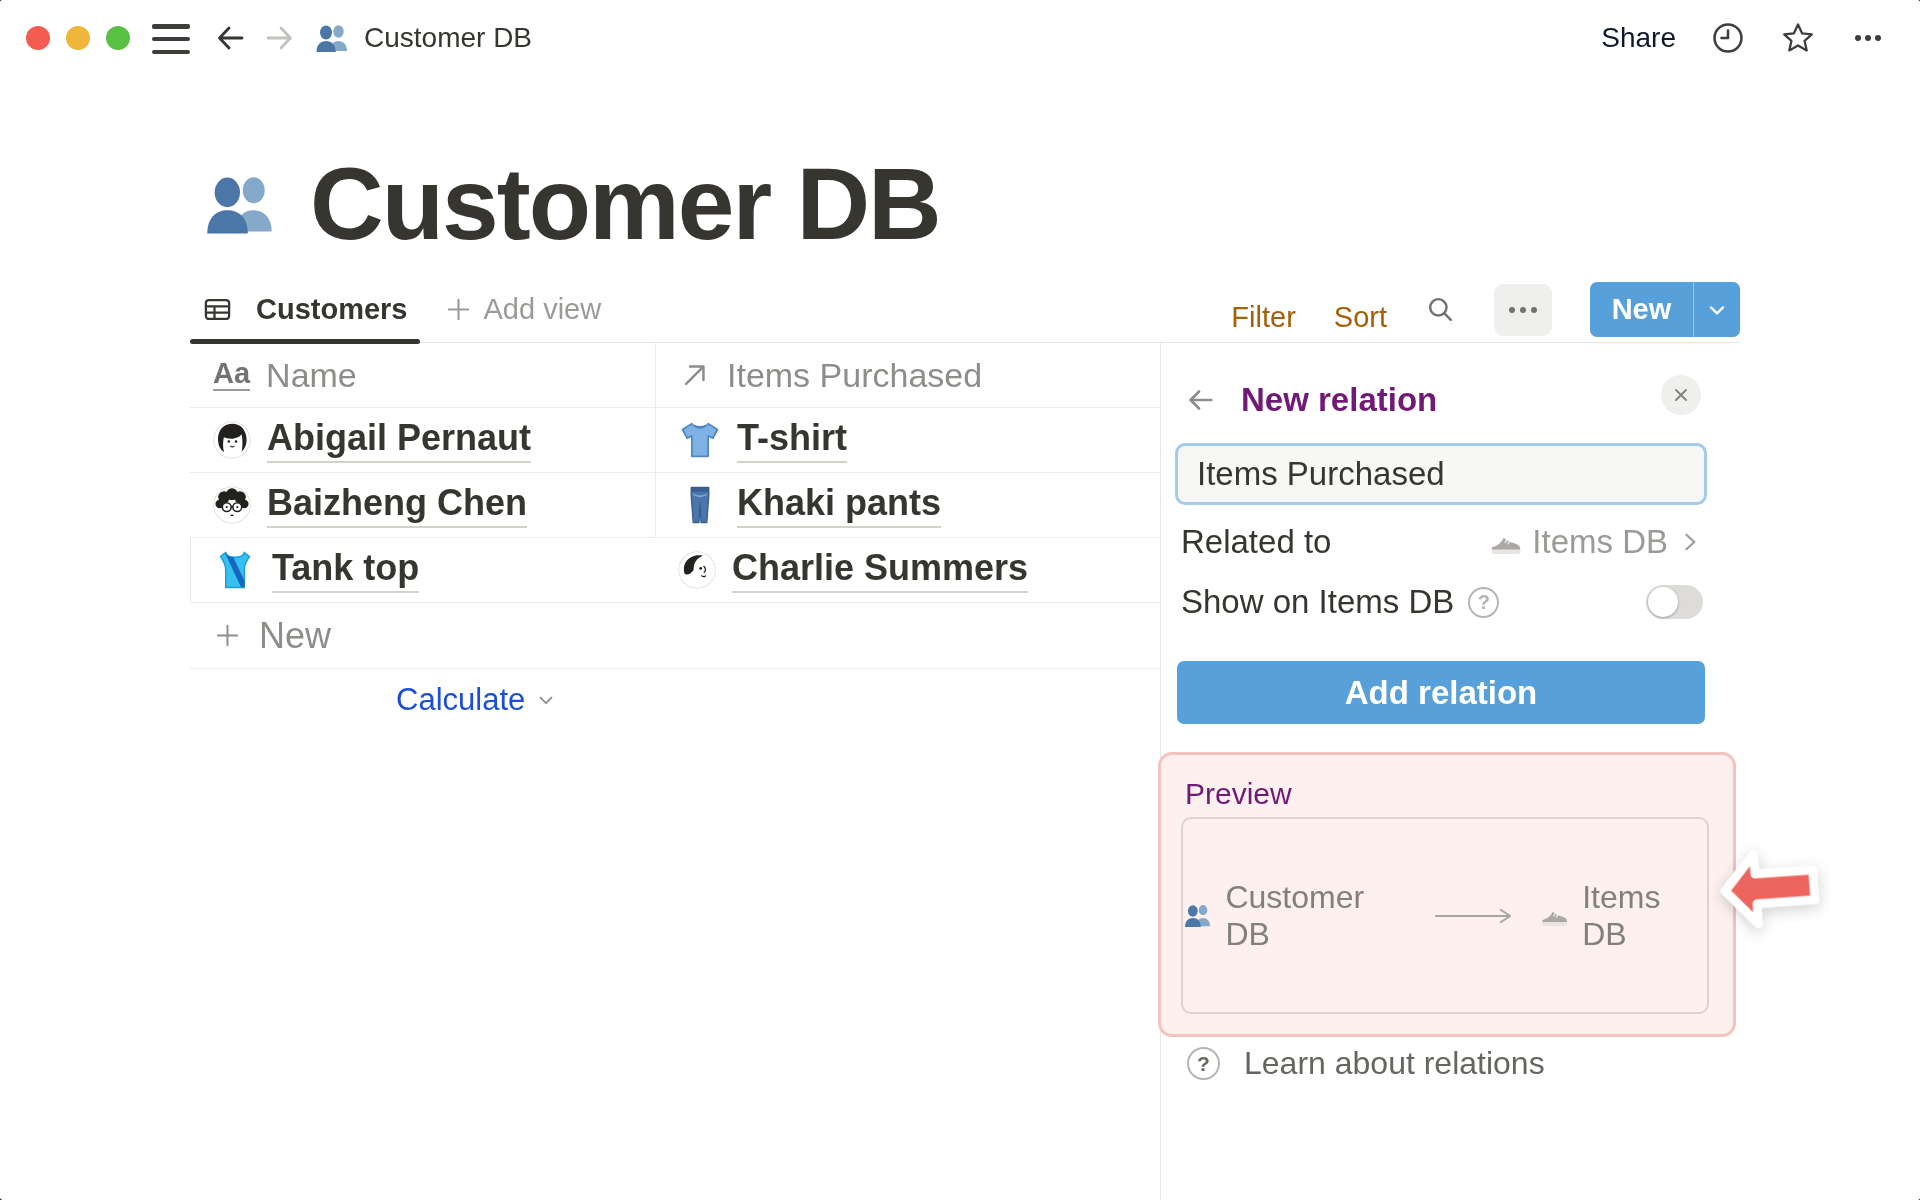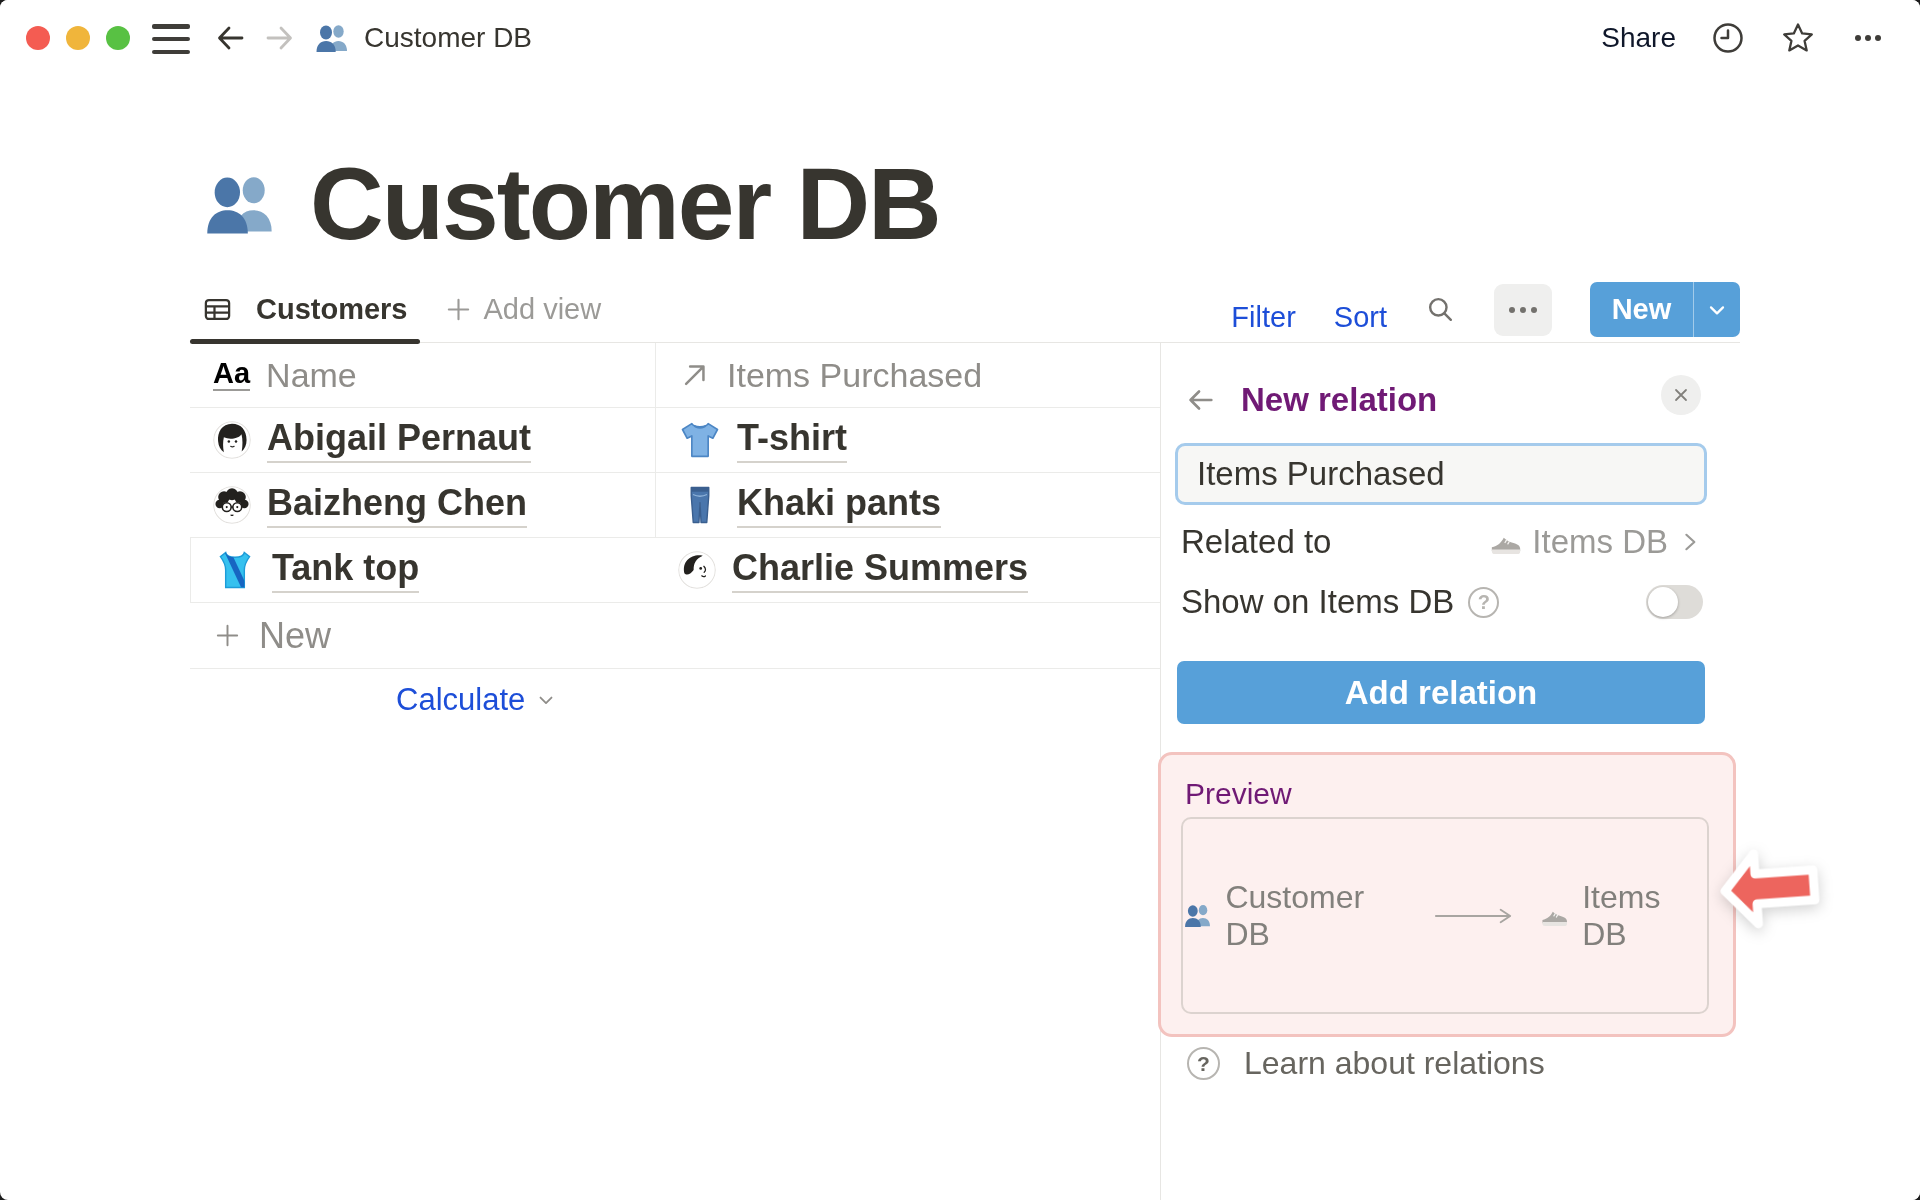--- a/index.html
+++ b/index.html
@@ -1,19 +1,19 @@
 <!DOCTYPE html>
 <html><head>
 <meta charset="utf-8">
 <style>
   * { margin:0; padding:0; box-sizing:border-box; }
   html,body { width:1920px; height:1200px; background:#1c1c1c; }
   body { font-family:"Liberation Sans","DejaVu Sans",sans-serif; color:#37352f; }
 
-  .window { position:absolute; inset:0; background:#fff; border-radius:8px; overflow:hidden; }
+  .window { position:absolute; inset:0; background:#fff; border-radius:3px; overflow:hidden; }
 
   
   .titlebar { position:absolute; left:0; top:0; right:0; height:76px; background:#fff; }
   .traffic { position:absolute; left:26px; top:26px; display:flex; gap:16px; }
   .light { width:24px; height:24px; border-radius:50%; }
   .light.red { background:#f45c52; }
   .light.yellow { background:#f0b53b; }
   .light.green { background:#58c143; }
   .menu-btn { position:absolute; left:152px; top:24px; width:38px; height:30px; display:flex; flex-direction:column; justify-content:space-between; cursor:pointer; }
   .menu-btn i { display:block; height:4.5px; background:#3f3d39; border-radius:2px; }
@@ -32,36 +32,36 @@
   .page-title { font-size:102px; font-weight:700; letter-spacing:-2px; color:#37352f; }
 
   
   .tabrow { position:absolute; left:190px; top:277px; width:1550px; height:66px; border-bottom:1px solid #e7e6e3; display:flex; align-items:center; }
   .tab-active { position:relative; height:100%; display:flex; align-items:center; gap:23px; padding:0 12px; font-size:29px; font-weight:700; cursor:pointer; }
   .tab-active::after { content:""; position:absolute; left:0; right:0; bottom:-2px; height:5px; background:#37352f; border-radius:3px; }
   .tab-ic { width:31px; height:31px; }
   .add-view { display:flex; align-items:center; gap:11px; margin-left:24px; font-size:29px; color:#9b9a97; cursor:pointer; }
   .plus-ic { width:29px; height:29px; }
   .controls { margin-left:auto; display:flex; align-items:center; gap:38px; }
-  .ctl-txt { font-size:29px; color:#1d4ed8; cursor:pointer;margin-top:16px; }
+  .ctl-txt { font-size:29px; color:#a16207; cursor:pointer;margin-top:16px; }
   .search-ic { width:31px; height:31px; cursor:pointer; }
   .more-btn { width:58px; height:52px; background:#efefee; border-radius:9px; display:flex; align-items:center; justify-content:center; gap:5px; cursor:pointer; }
   .more-btn b { width:6px; height:6px; border-radius:50%; background:#73716d; }
   .new-btn { width:150px; height:55px; border-radius:7px; background:#57a0d9; display:flex; align-items:stretch; color:#fff; cursor:pointer; overflow:hidden; }
   .new-lab { flex:1; display:flex; align-items:center; justify-content:center; font-size:29px; font-weight:700; }
   .new-div { width:1px; background:rgba(255,255,255,.45); }
   .new-caret { width:46px; display:flex; align-items:center; justify-content:center; }
 
   
   .dbtable { position:absolute; left:190px; top:343px; width:970px; }
   .trow { display:grid; grid-template-columns:465px 505px; }
   .cell { display:flex; align-items:center; gap:16px; padding-left:23px; }
   .cell.c2 { border-left:1px solid #ebebe9; }
   .hrow { height:65px; border-bottom:1px solid #ebebe9; color:#8f8d89; font-size:34px; }
-  .aa { font-size:29px; font-weight:600; color:#000000; border-bottom:2.5px solid #9b9a97; line-height:1; padding-bottom:1px; }
+  .aa { font-size:29px; font-weight:600; color:#737373; border-bottom:2.5px solid #9b9a97; line-height:1; padding-bottom:1px; }
   .rel-ic { width:32px; height:32px; }
   .drow { height:65px; border-bottom:1px solid #ebebe9; }
   .avatar { width:38px; height:38px; border-radius:50%; overflow:hidden; flex:0 0 38px; }
   .item-ic { width:42px; height:42px; flex:0 0 42px; }
   .link { font-size:36px; font-weight:700; color:#37352f; border-bottom:2px solid #d5d2cc; padding-bottom:2px; cursor:pointer; }
   .newrow { height:66px; border-bottom:1px solid #ebebe9; display:flex; align-items:center; gap:17px; padding-left:23px; color:#8f8d89; font-size:36px; cursor:pointer; }
   .calcrow { height:62px; display:flex; align-items:center; gap:10px; padding-left:206px; color:#1d4ed8; font-size:31px; cursor:pointer; }
 
   
   .panel { position:absolute; left:1160px; top:343px; right:0; bottom:0; background:#fff; border-left:1px solid #e7e6e3; }

